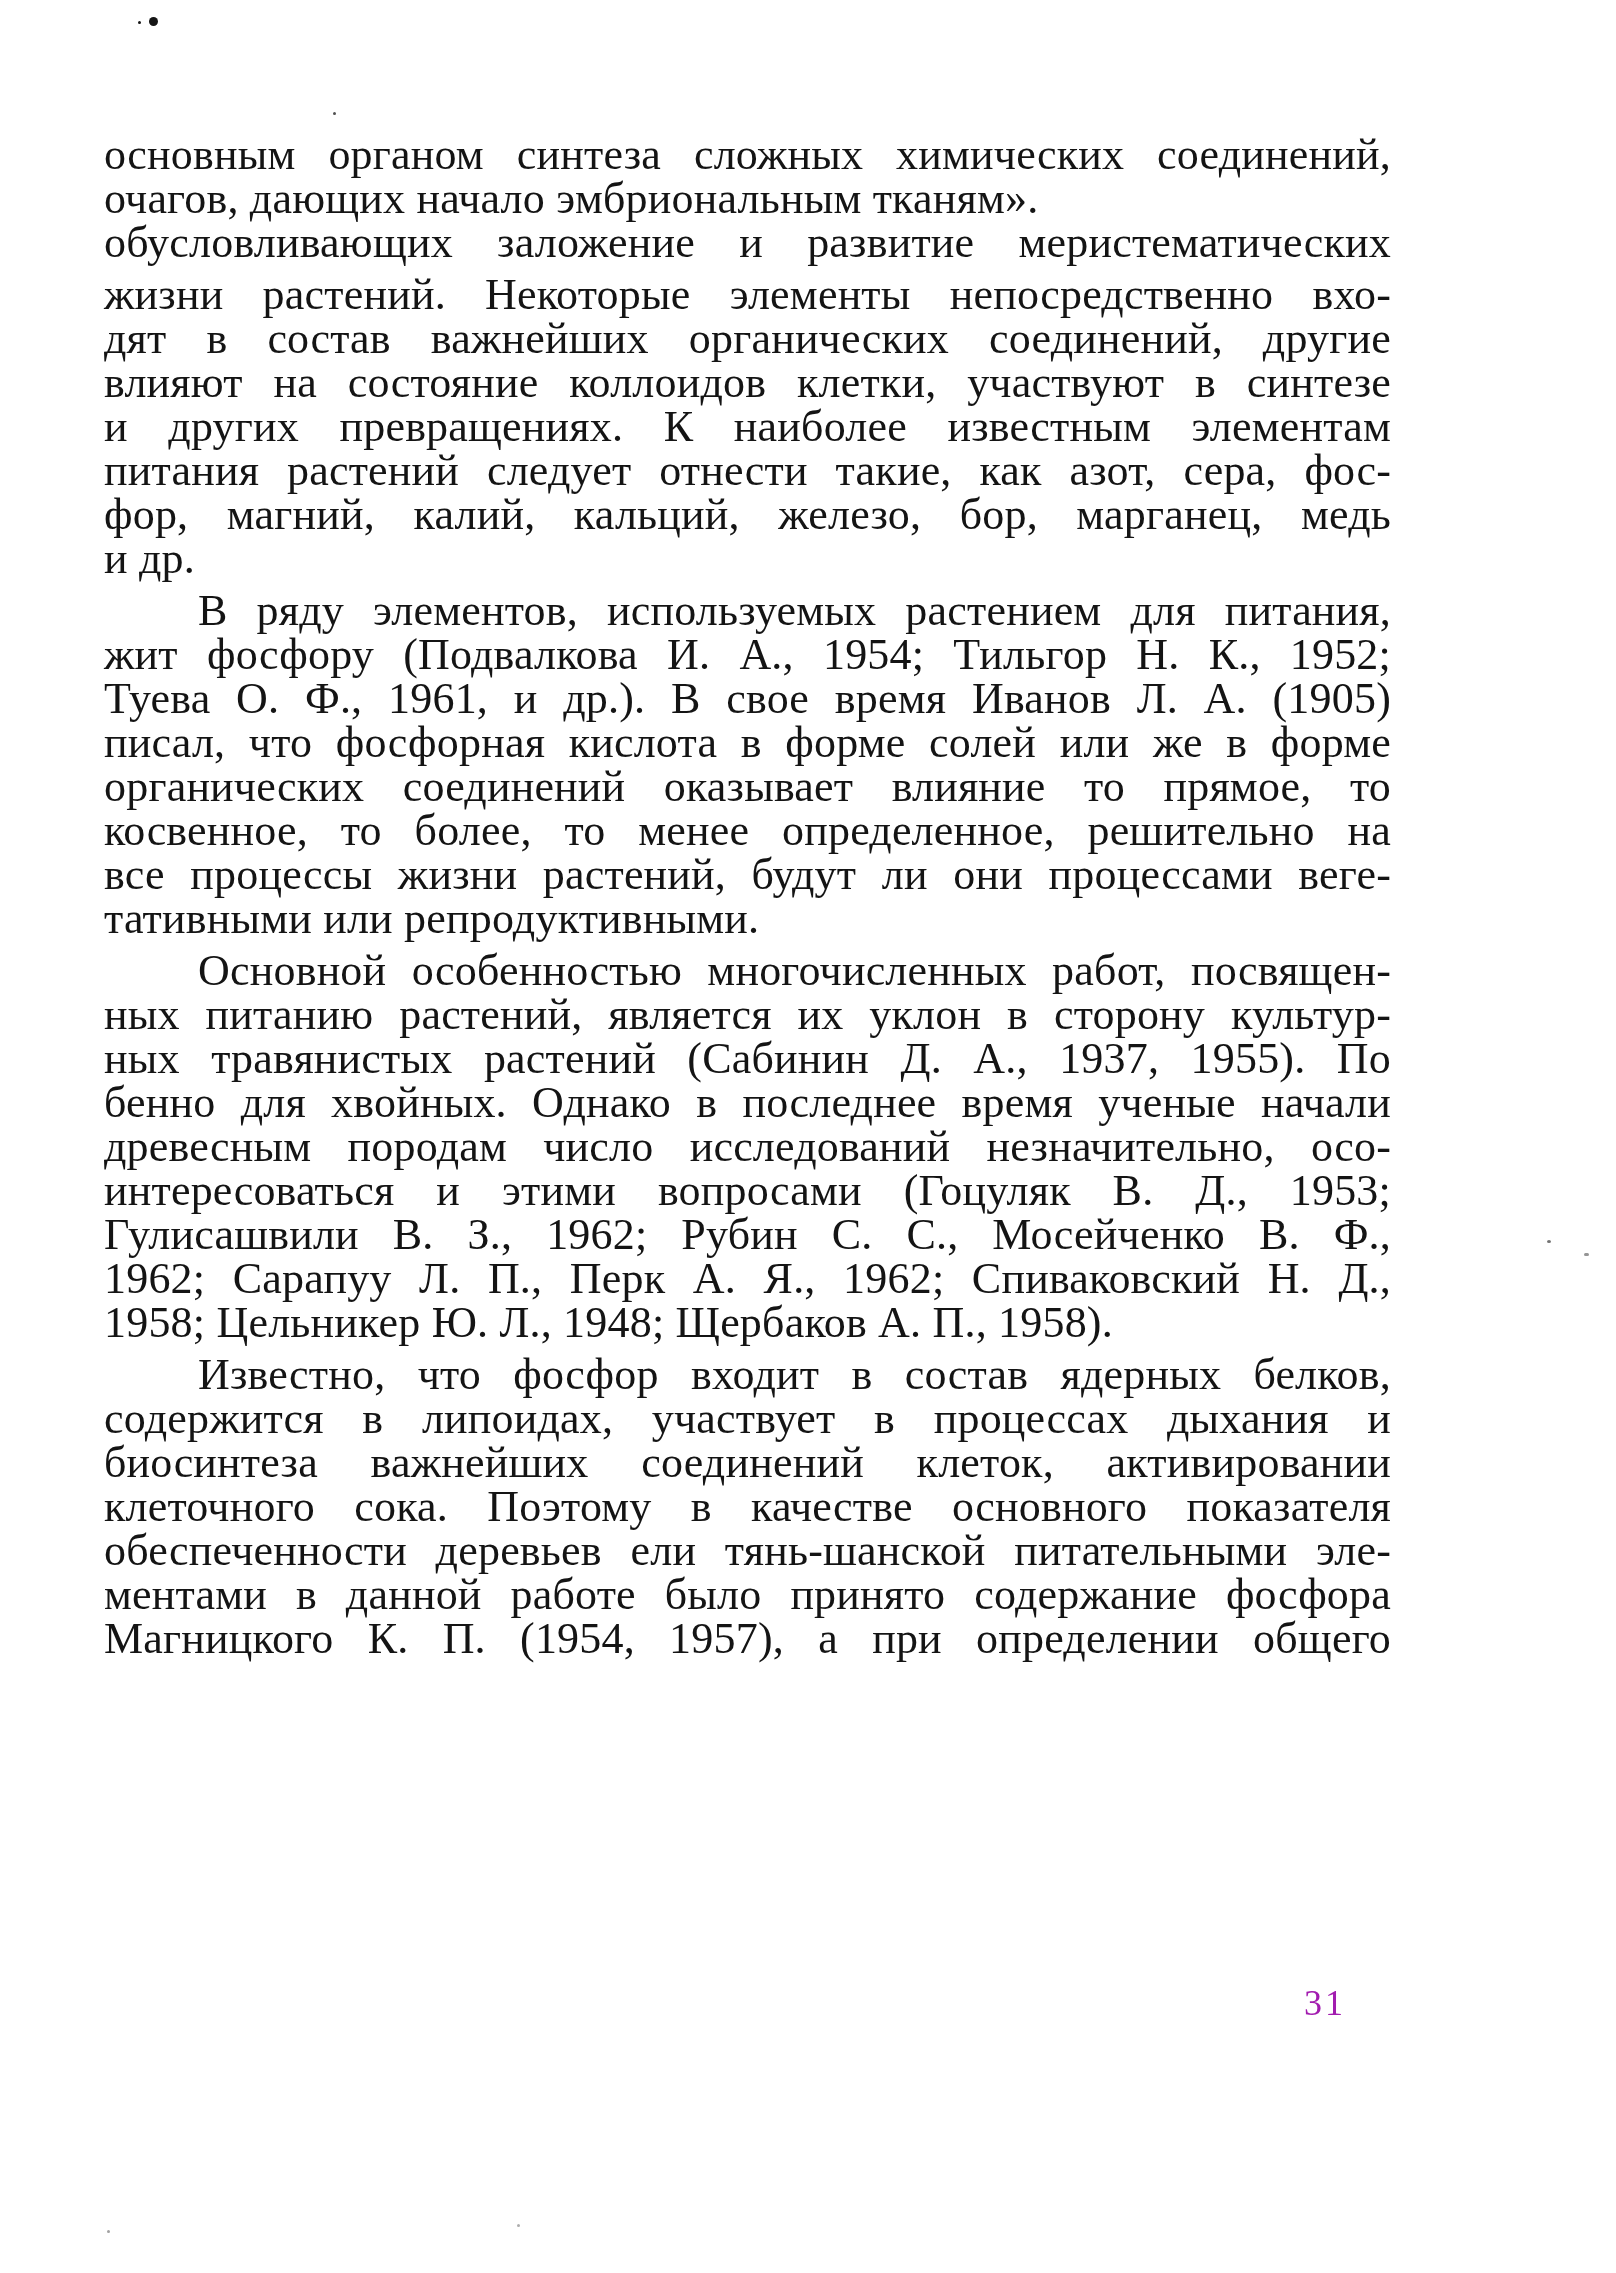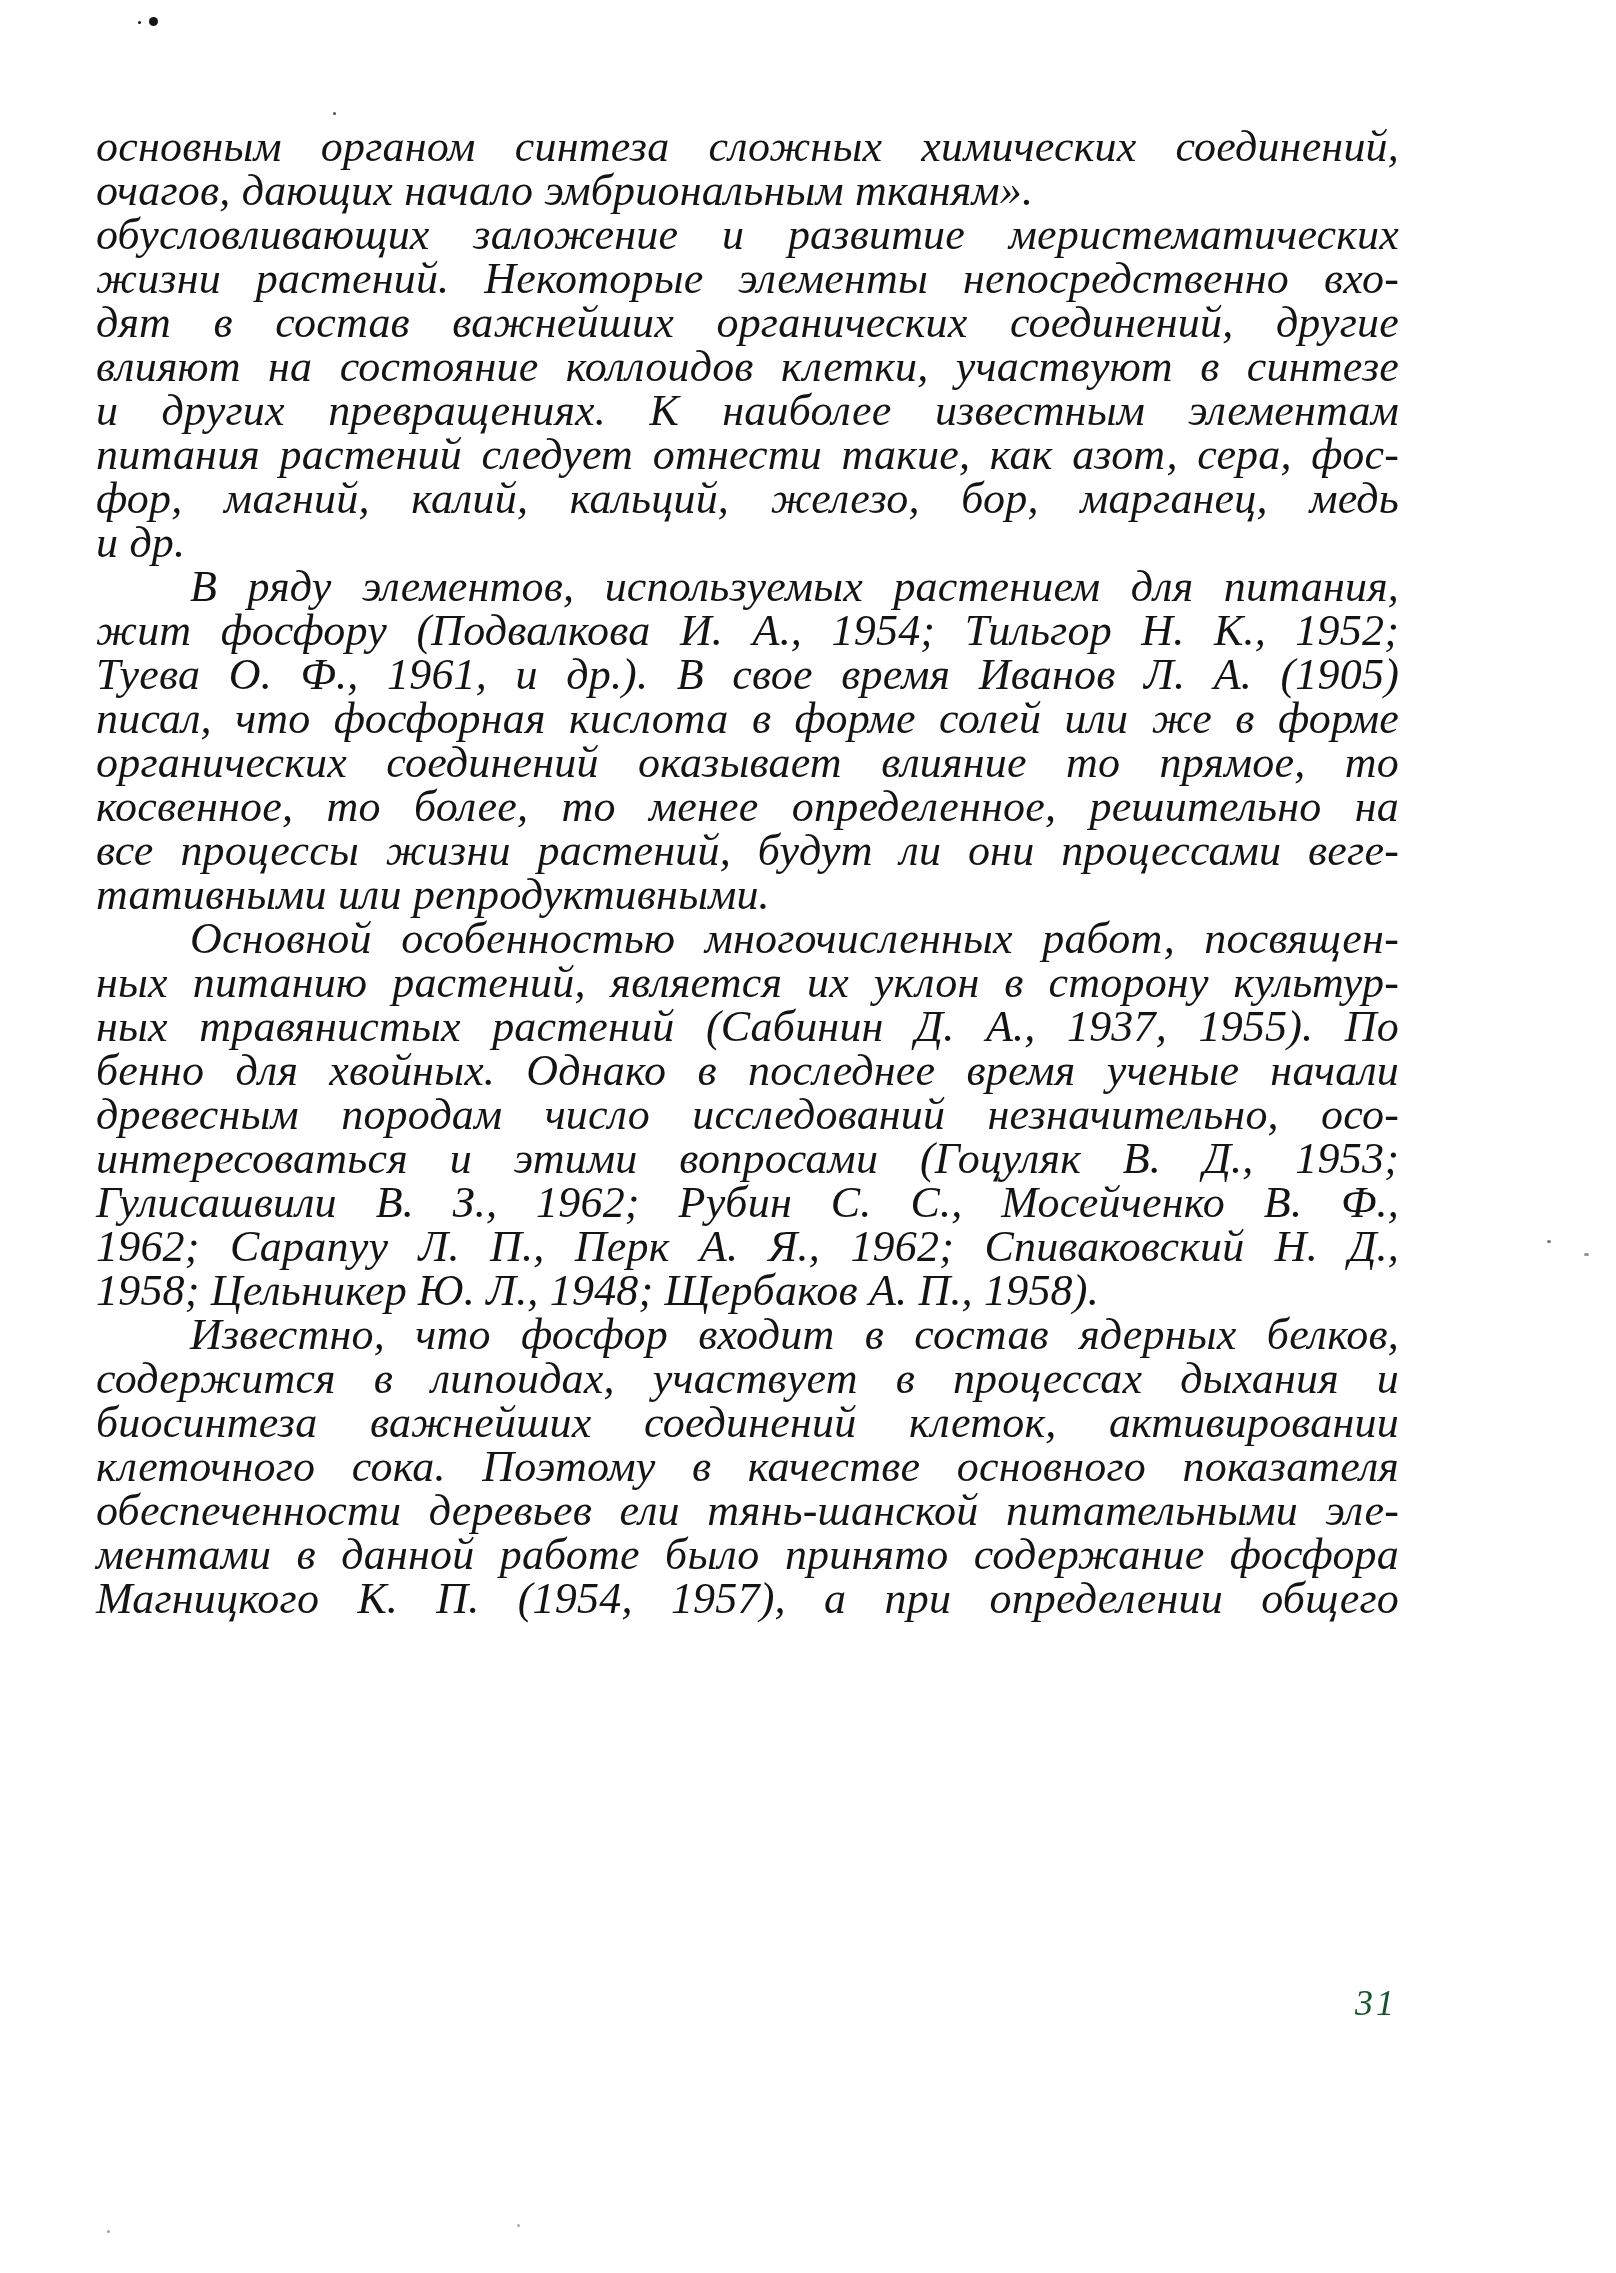--- a/index.html
+++ b/index.html
@@ -22,41 +22,39 @@
   .page-text {
     position: absolute;
     left: 96px;
     top: 125px;
     width: 1303px;
     font-size: 44px;
     line-height: 44px;
     letter-spacing: 0.2px;
   }
   .paragraph {
-    margin: 0;
-    font-style: italic;
+    margin: 8px;
   }
   .line {
     text-align: justify;
     text-align-last: justify;
   }
   .line.flush-left {
     text-align-last: left;
   }
   .line.indent {
     text-indent: 94px;
   }
   .page-number {
     position: absolute;
-    left: 1355px;
+    left: 1304px;
     top: 1982px;
     font-size: 36px;
     letter-spacing: 3px;
-    color: #14532d;
-    font-style: italic;
+    color: #a21caf;
   }
   .speck {
     position: absolute;
     background: #151515;
     border-radius: 50%;
   }
   .speck.s1 { left: 149px; top: 17px;  width: 9px; height: 9px; }
   .speck.s2 { left: 138px; top: 21px;  width: 3px; height: 3px; }
   .speck.s3 { left: 333px; top: 112px; width: 3px; height: 3px; opacity: .75; }
   .speck.s4 { left: 1547px; top: 1240px; width: 4px; height: 3px; opacity: .6; }

